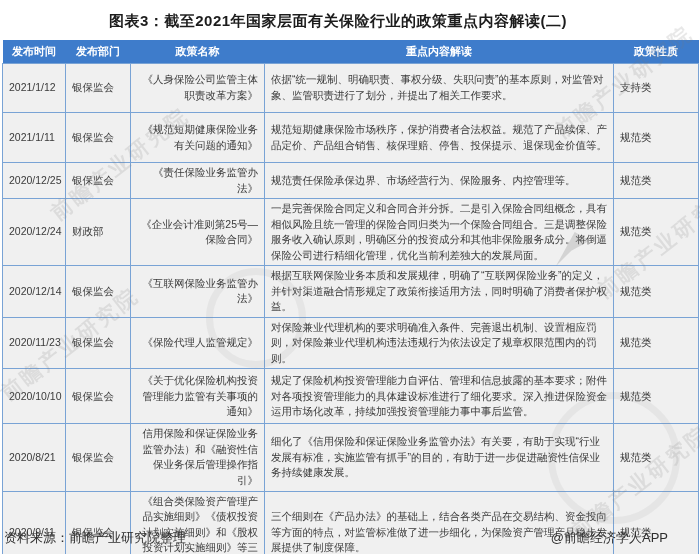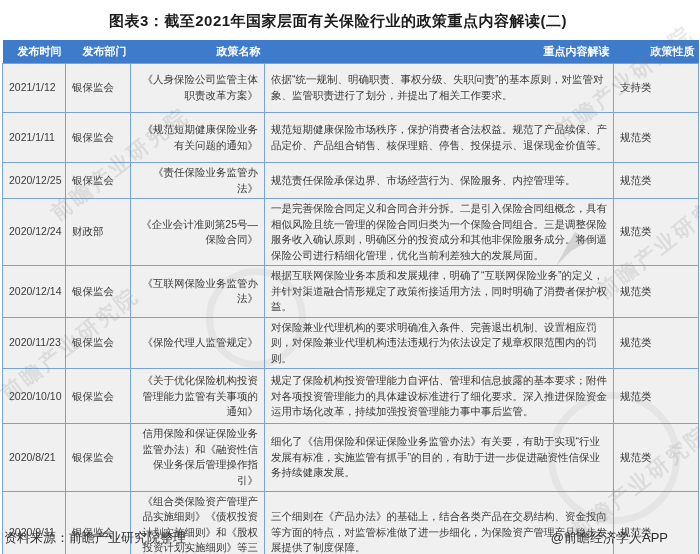--- a/index.html
+++ b/index.html
@@ -26,21 +26,21 @@
     margin:9px 2px 0 2px;
   }
   table.policy th {
     background: var(--header-bg,#3E7CCB);
     color:#ffffff;
     font-size:11px;
     font-weight:bold;
     height:23px;
     padding:0 4px;
     border:0;
-    text-align:right;
+    text-align:center;
   }
   table.policy td {
     background: var(--row-bg,#F0F0F0);
     border:1px solid var(--border,#79A3D5);
     font-size:10.5px;
     color:#3a3a3a;
     padding:2px 6px;
     vertical-align:middle;
     line-height:1.48;
   }

